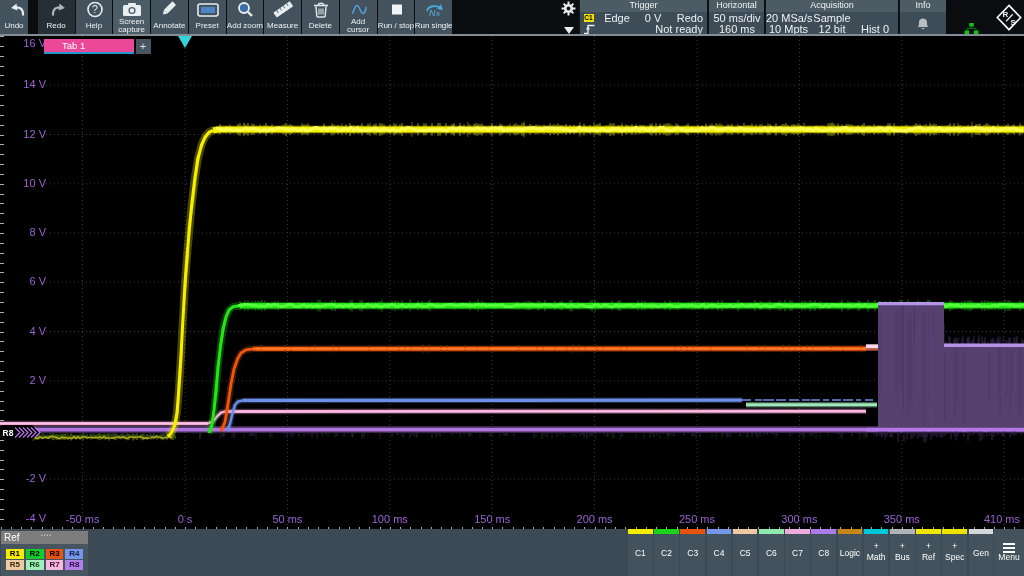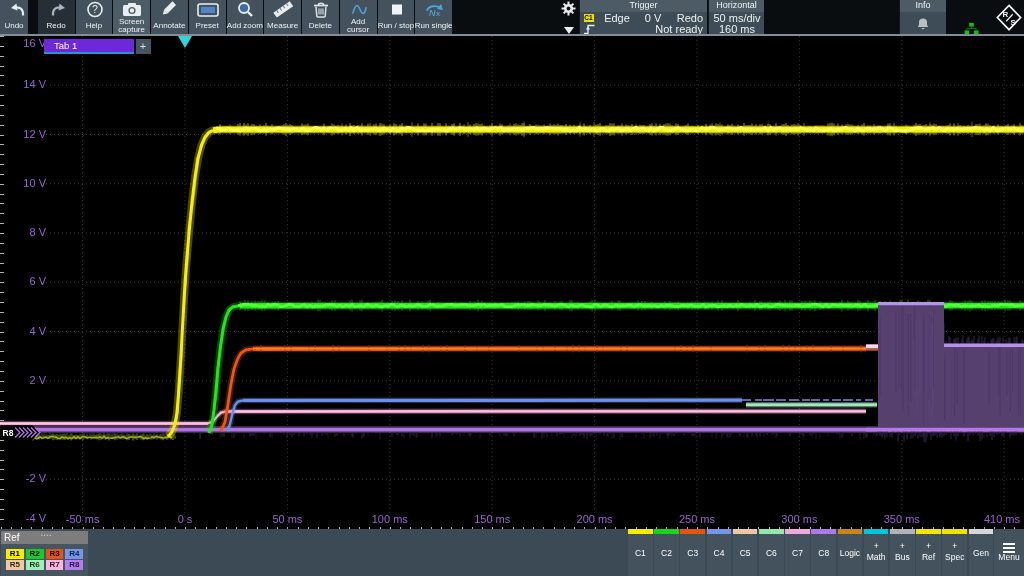--- a/index.html
+++ b/index.html
@@ -17,21 +17,21 @@
 .shead{position:absolute;top:0;left:0;width:100%;height:11.5px;background:#4c5b64;color:#f0f4f6;font-size:9px;text-align:center;line-height:11px}
 .sbody{position:absolute;top:11.5px;left:0;width:100%;height:22.5px}
 .st{position:absolute;font-size:11px;color:#eef2f4;line-height:9px;white-space:nowrap}
 .c1badge{position:absolute;left:3.5px;top:2.5px;width:10px;height:8px;background:#f0e000;color:#000;font-size:6.5px;font-weight:bold;text-align:center;line-height:8px}
 
 #chart{position:absolute;left:0;top:35px;width:1024px;height:494px;background:#000}
 .tl{position:absolute;left:0;width:3.5px;height:1px;background:#aab2b6}
 .tb{position:absolute;top:526.5px;width:1px;height:3px;background:#a8b0b4}
 .yl{position:absolute;left:0;width:46px;text-align:right;font-size:11px;color:#9a63d3;line-height:13px}
 .xl{position:absolute;top:513px;width:80px;text-align:center;font-size:11px;color:#9a63d3}
-#tab1{position:absolute;left:44px;top:38.5px;width:90px;height:15.5px;background:#6d28d9;border-bottom:2px solid #2496ce;color:#fff;font-size:9.5px;line-height:14px;padding-left:10px}
+#tab1{position:absolute;left:44px;top:38.5px;width:90px;height:15.5px;background:#ec4899;border-bottom:2px solid #2496ce;color:#fff;font-size:9.5px;line-height:14px;padding-left:18px}
 #tabplus{position:absolute;left:135.5px;top:38.5px;width:15px;height:15.5px;background:#46555f;color:#d8e0e4;font-size:11px;text-align:center;line-height:15px}
 #trig{position:absolute;left:178px;top:36px;width:0;height:0;border-left:7px solid transparent;border-right:7px solid transparent;border-top:12.5px solid #35d3d8}
 #r8lab{position:absolute;left:0;top:424.5px;width:50px;height:15px}
 
 #bottom{position:absolute;left:0;top:529px;width:1024px;height:47px;background:#3b4a54}
 .cbtn{position:absolute;top:0;height:47px;background:#43525c}
 .cstripe{position:absolute;top:0;left:0;width:100%;height:4.5px}
 .clab{position:absolute;top:18px;left:0;width:100%;text-align:center;font-size:8.5px;line-height:9px;color:#fff}
 #refpanel{position:absolute;left:1px;top:531px;width:87px;height:45px;background:#46555f}
 #reftitle{position:absolute;left:0;top:0;width:87px;height:13px;background:#7d7d7d;color:#fff;font-size:10px;line-height:13px;padding-left:3px}
@@ -419,20 +419,30 @@
    </svg>
  </div>
 </div>
 <div class="sect" style="left:708px;width:56px">
  <div class="shead">Horizontal</div>
  <div class="sbody">
    <div class="st" style="left:0;top:2.5px;width:56px;text-align:center">50 ms/div</div>
    <div class="st" style="left:0;top:13.5px;width:56px;text-align:center">160 ms</div>
  </div>
 </div>
+<div class="sect" style="left:765px;width:133px">
+ <div class="shead">Acquisition</div>
+ <div class="sbody">
+   <div class="st" style="left:0px;top:2.5px;width:45px;text-align:center">20 MSa/s</div>
+   <div class="st" style="left:0px;top:13.5px;width:45px;text-align:center">10 Mpts</div>
+   <div class="st" style="left:45px;top:2.5px;width:42px;text-align:center">Sample</div>
+   <div class="st" style="left:45px;top:13.5px;width:42px;text-align:center">12 bit</div>
+   <div class="st" style="left:87px;top:13.5px;width:44px;text-align:center">Hist 0</div>
+ </div>
+</div>
 <div class="sect" style="left:899px;width:47px">
  <div class="shead">Info</div>
  <div class="sbody">
    <svg width="14" height="13" viewBox="0 0 14 13" style="position:absolute;left:16px;top:5px">
      <path d="M2 10 C2 9,3 8.8,3 7 V5 C3 2.8,4.6 1.5,7 1.5 S11 2.8,11 5 V7 C11 8.8,12 9,12 10 Z" fill="#b8bec2"></path>
      <path d="M5.5 11 A1.5 1.2 0 0 0 8.5 11 Z" fill="#b8bec2"></path>
    </svg>
  </div>
 </div>
 <svg width="15" height="11" viewBox="0 0 15 11" style="position:absolute;left:964px;top:23px">

